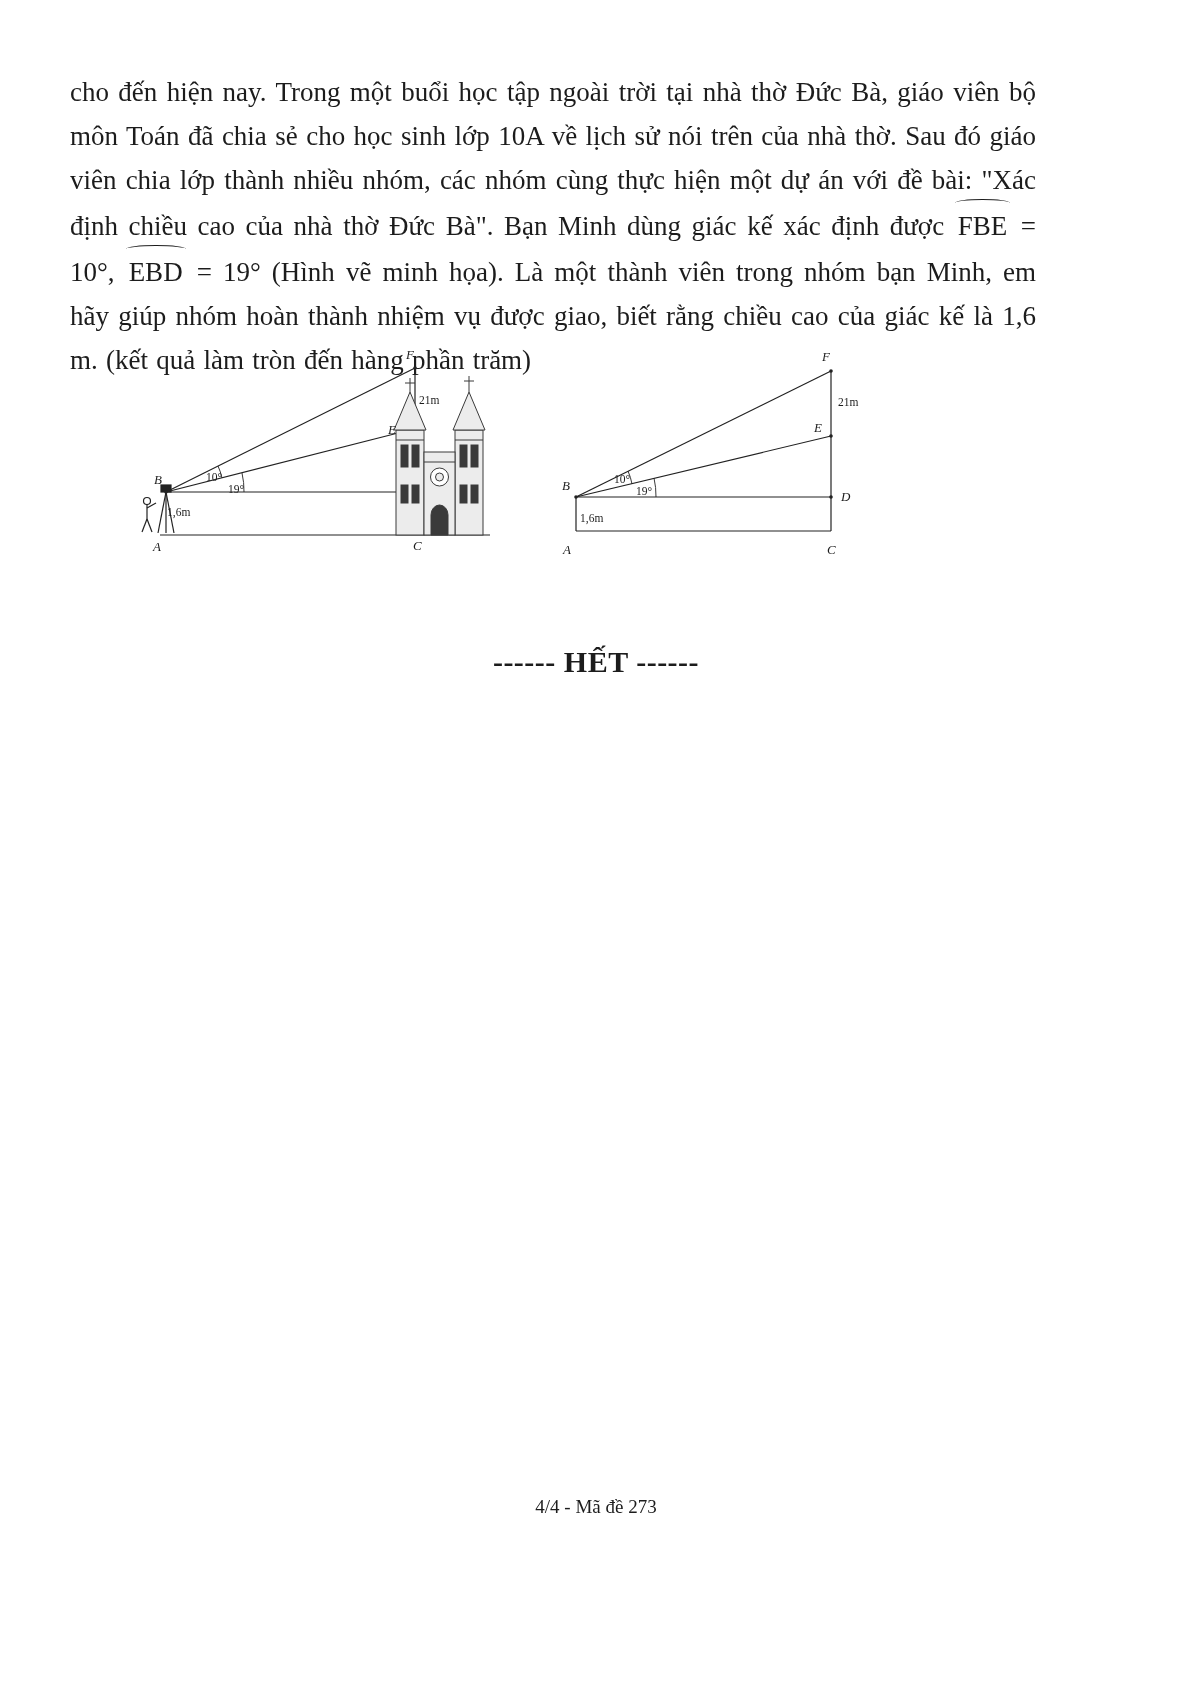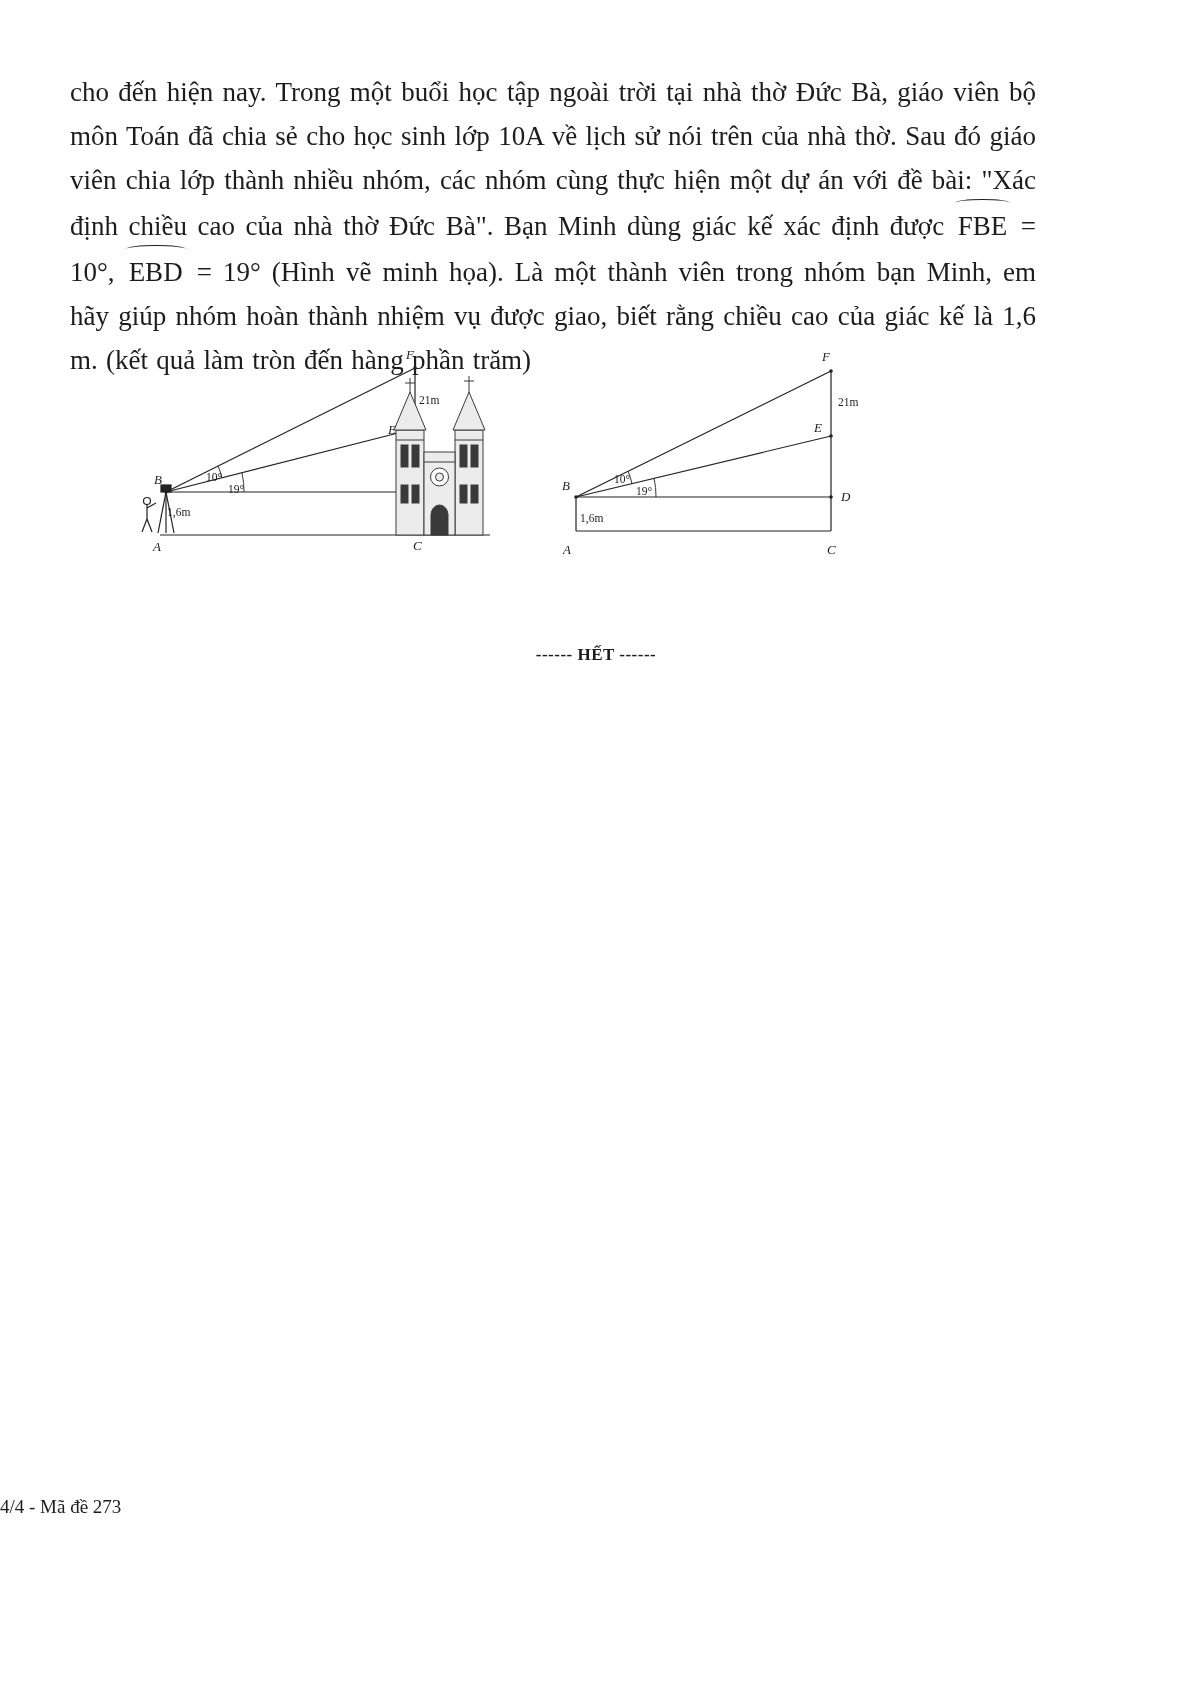--- a/index.html
+++ b/index.html
@@ -19,26 +19,26 @@
     position:relative; display:inline-block; padding:2px 3px 0 3px;
   }
   .hat::before {
     content:""; position:absolute; left:0; right:0; top:-3px; height:7px;
     border-top:1.6px solid #1c1c1c;
     border-radius:50% 50% 0 0;
   }
   .diagram-svg { position:absolute; left:0; top:340px; }
   .end-marker {
     position:absolute; top:645px; left:0; width:100%;
-    text-align:center; font-weight:bold; font-size:17px;
+    text-align:center; font-weight:bold; font-size:30px;
     letter-spacing:0.5px;
   }
   .footer {
     position:absolute; top:1496px; left:0; width:100%;
-    text-align:left; font-size:19px;
+    text-align:center; font-size:19px;
   }
   svg text { font-family:"Liberation Serif", serif; fill:#1c1c1c; }
   .pt-label { font-style:italic; font-size:13px; }
   .measure-label { font-size:11.5px; }
 </style>
 </head>
 <body>
 
 <div>
 

